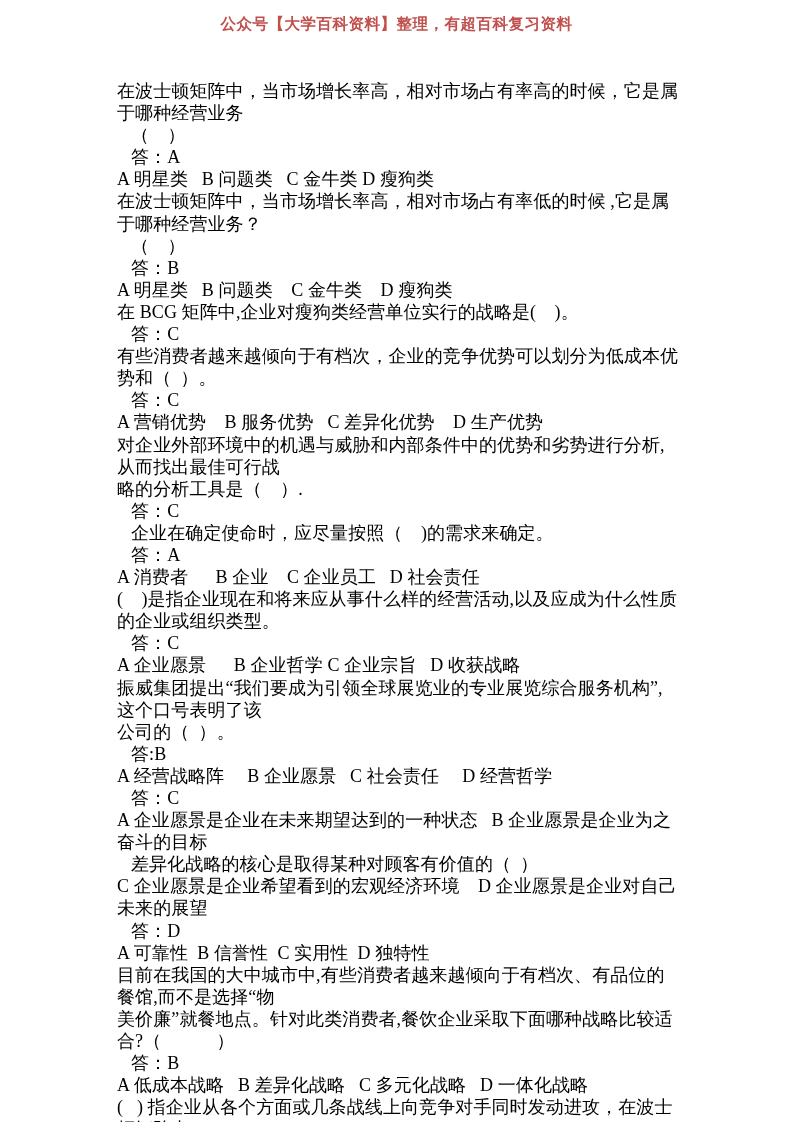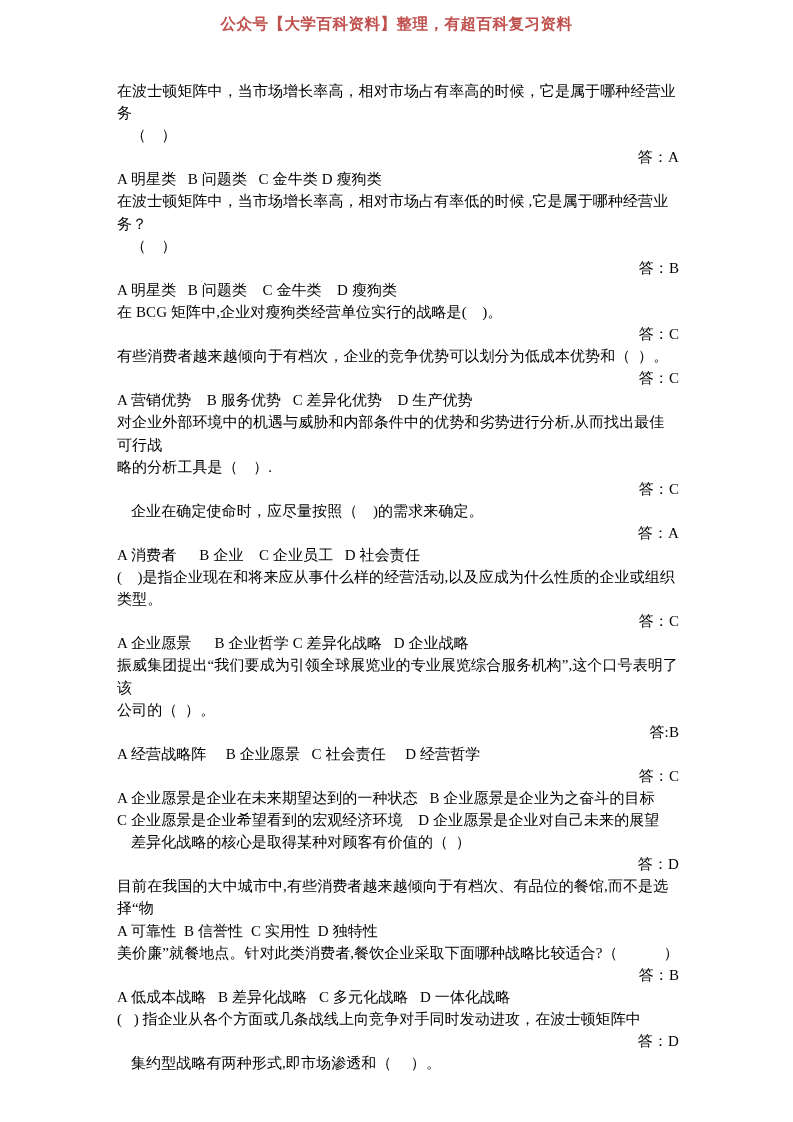--- a/index.html
+++ b/index.html
@@ -34,29 +34,28 @@
     letter-spacing: 0.5px;
     white-space: nowrap;
   }
   .content {
     position: absolute;
     top: 80px;
     left: 117px;
     width: 562px;
   }
   .line {
-    font-size: 15px;
+    font-size: 18px;
     line-height: 22.1px;
     white-space: pre-wrap;
     word-break: break-all;
     letter-spacing: 0.1px;
   }
   .ans {
     padding-left: 14px;
-    text-align: right;
   }
   .opt {
     padding-left: 0px;
   }
   .sub {
     padding-left: 14px;
   }
 </style>
 </head>
 <body>
@@ -81,32 +80,32 @@
       <div class="line ans">答：C</div>
       <div class="line opt">A 营销优势    B 服务优势   C 差异化优势    D 生产优势</div>
       <div class="line opt">对企业外部环境中的机遇与威胁和内部条件中的优势和劣势进行分析,从而找出最佳可行战</div>
       <div class="line opt">略的分析工具是（    ）.</div>
       <div class="line ans">答：C</div>
       <div class="line sub">企业在确定使命时，应尽量按照（    )的需求来确定。</div>
       <div class="line ans">答：A</div>
       <div class="line opt">A 消费者      B 企业    C 企业员工   D 社会责任</div>
       <div class="line opt">(    )是指企业现在和将来应从事什么样的经营活动,以及应成为什么性质的企业或组织类型。</div>
       <div class="line ans">答：C</div>
-      <div class="line opt">A 企业愿景      B 企业哲学 C 差异化战略   D 企业战略</div>
+      <div class="line opt">A 企业愿景      B 企业哲学 C 企业宗旨   D 收获战略</div>
       <div class="line opt">振威集团提出“我们要成为引领全球展览业的专业展览综合服务机构”,这个口号表明了该</div>
       <div class="line opt">公司的（  ）。</div>
       <div class="line ans">答:B</div>
       <div class="line opt">A 经营战略阵     B 企业愿景   C 社会责任     D 经营哲学</div>
       <div class="line ans">答：C</div>
       <div class="line opt">A 企业愿景是企业在未来期望达到的一种状态   B 企业愿景是企业为之奋斗的目标</div>
+      <div class="line sub">差异化战略的核心是取得某种对顾客有价值的（  ）</div>
       <div class="line opt">C 企业愿景是企业希望看到的宏观经济环境    D 企业愿景是企业对自己未来的展望</div>
-      <div class="line sub">差异化战略的核心是取得某种对顾客有价值的（  ）</div>
       <div class="line ans">答：D</div>
+      <div class="line opt">A 可靠性  B 信誉性  C 实用性  D 独特性</div>
       <div class="line opt">目前在我国的大中城市中,有些消费者越来越倾向于有档次、有品位的餐馆,而不是选择“物</div>
-      <div class="line opt">A 可靠性  B 信誉性  C 实用性  D 独特性</div>
       <div class="line opt">美价廉”就餐地点。针对此类消费者,餐饮企业采取下面哪种战略比较适合?（            ）</div>
       <div class="line ans">答：B</div>
       <div class="line opt">A 低成本战略   B 差异化战略   C 多元化战略   D 一体化战略</div>
       <div class="line opt">(   ) 指企业从各个方面或几条战线上向竞争对手同时发动进攻，在波士顿矩阵中</div>
       <div class="line ans">答：D</div>
       <div class="line sub">集约型战略有两种形式,即市场渗透和（     ）。</div>
     </div>
 
 </div>
 

